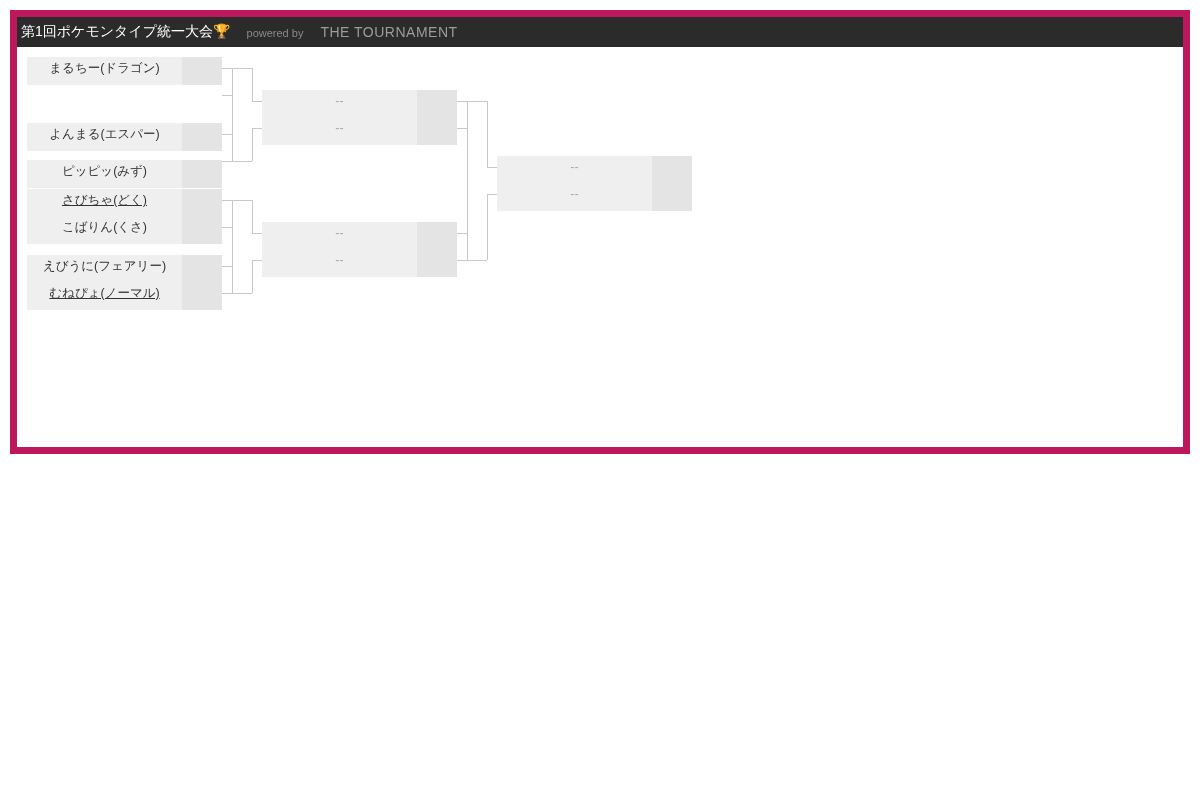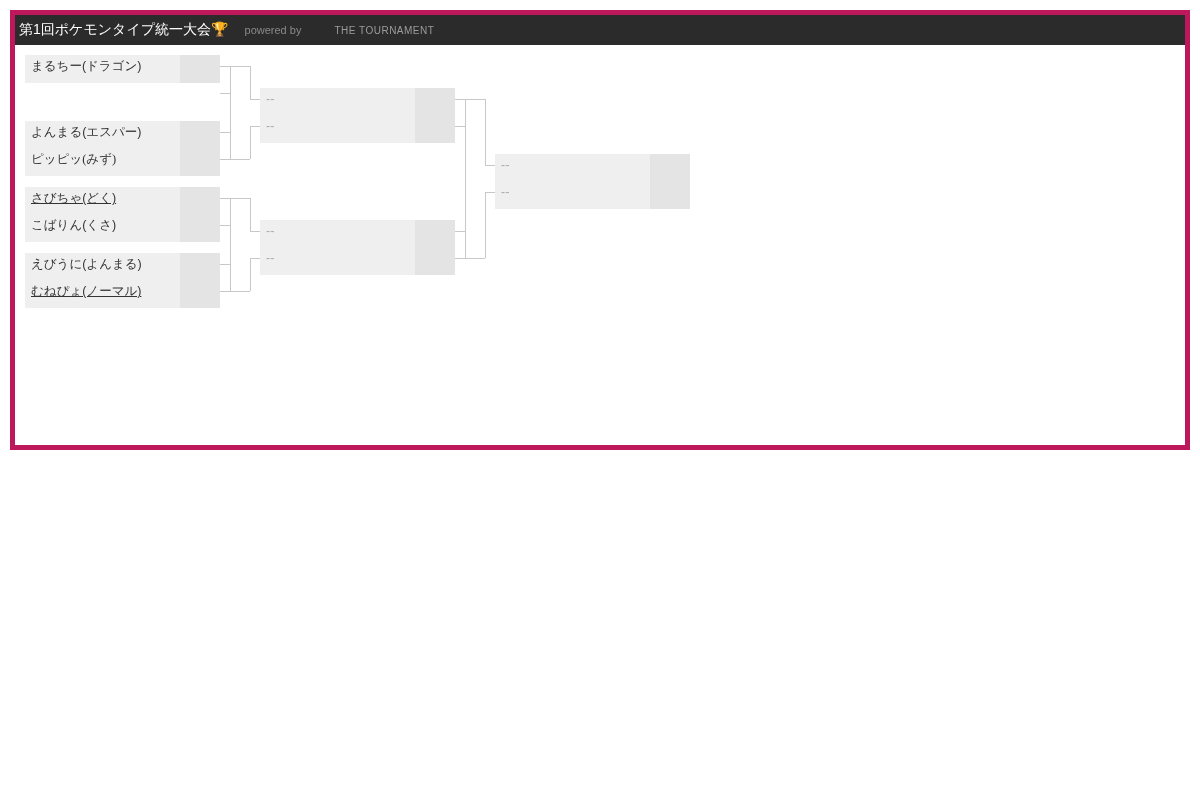--- a/index.html
+++ b/index.html
@@ -3,24 +3,25 @@
 <meta charset="utf-8">
 <style>
   * { box-sizing: border-box; margin: 0; padding: 0; }
   body {
     font-family: "Hiragino Kaku Gothic ProN", "Hiragino Sans", Meiryo, "MS PGothic", sans-serif;
     background: #fff;
     color: #333;
   }
   .frame {
     margin: 10px;
-    border: 5px solid #be185d;
+    border: 7px solid #be185d;
     background: #fff;
     min-height: 440px;
     position: relative;
+    text-align: center;
   }
   .header-bar {
     background: #2b2b2b;
     color: #fff;
     height: 30px;
     display: flex;
     align-items: center;
     padding: 0 4px;
   }
   .header-title {
@@ -30,25 +31,24 @@
     margin-right: 16px;
   }
   .powered {
     font-size: 11px;
     color: #8a8a8a;
     display: flex;
     align-items: baseline;
     gap: 17px;
   }
   .powered .brand {
-    font-size: 10px;
+    font-size: 14px;
     letter-spacing: 0.5px;
     color: #9c9c9c;
     text-transform: uppercase;
-    margin-left: 16px;
   }
 
   .bracket-area {
     position: relative;
     padding: 10px 10px 30px 10px;
     height: 400px;
   }
 
   
   .slot {
@@ -99,36 +99,36 @@
 
     <div class="slot" style="left:10px; top:10px;">
       <div class="name">まるちー(ドラゴン)</div>
       <div class="score"></div>
     </div>
 
     <div class="slot" style="left:10px; top:76px;border-radius:8px;">
       <div class="name">よんまる(エスパー)</div>
       <div class="score"></div>
     </div>
-    <div class="slot" style="left:10px; top:103px;font-family:Liberation Serif, serif;">
+    <div class="slot" style="left:10px; top:113px;">
       <div class="name">ピッピッ(みず)</div>
       <div class="score"></div>
     </div>
 
     <div class="slot" style="left:10px; top:142px;text-decoration:underline;">
       <div class="name">さびちゃ(どく)</div>
       <div class="score"></div>
     </div>
     <div class="slot" style="left:10px; top:169px;">
       <div class="name">こばりん(くさ)</div>
       <div class="score"></div>
     </div>
 
     <div class="slot" style="left:10px; top:208px;">
-      <div class="name">えびうに(よんまる)</div>
+      <div class="name">えびうに(フェアリー)</div>
       <div class="score"></div>
     </div>
     <div class="slot" style="left:10px; top:235px;text-decoration:underline;">
       <div class="name">むねぴょ(ノーマル)</div>
       <div class="score"></div>
     </div>
 
     <div class="hline" style="left:205px; top:21px; width:30px;"></div>
     <div class="hline" style="left:205px; top:48px; width:10px;"></div>
     <div class="hline" style="left:205px; top:87px; width:10px;"></div>

